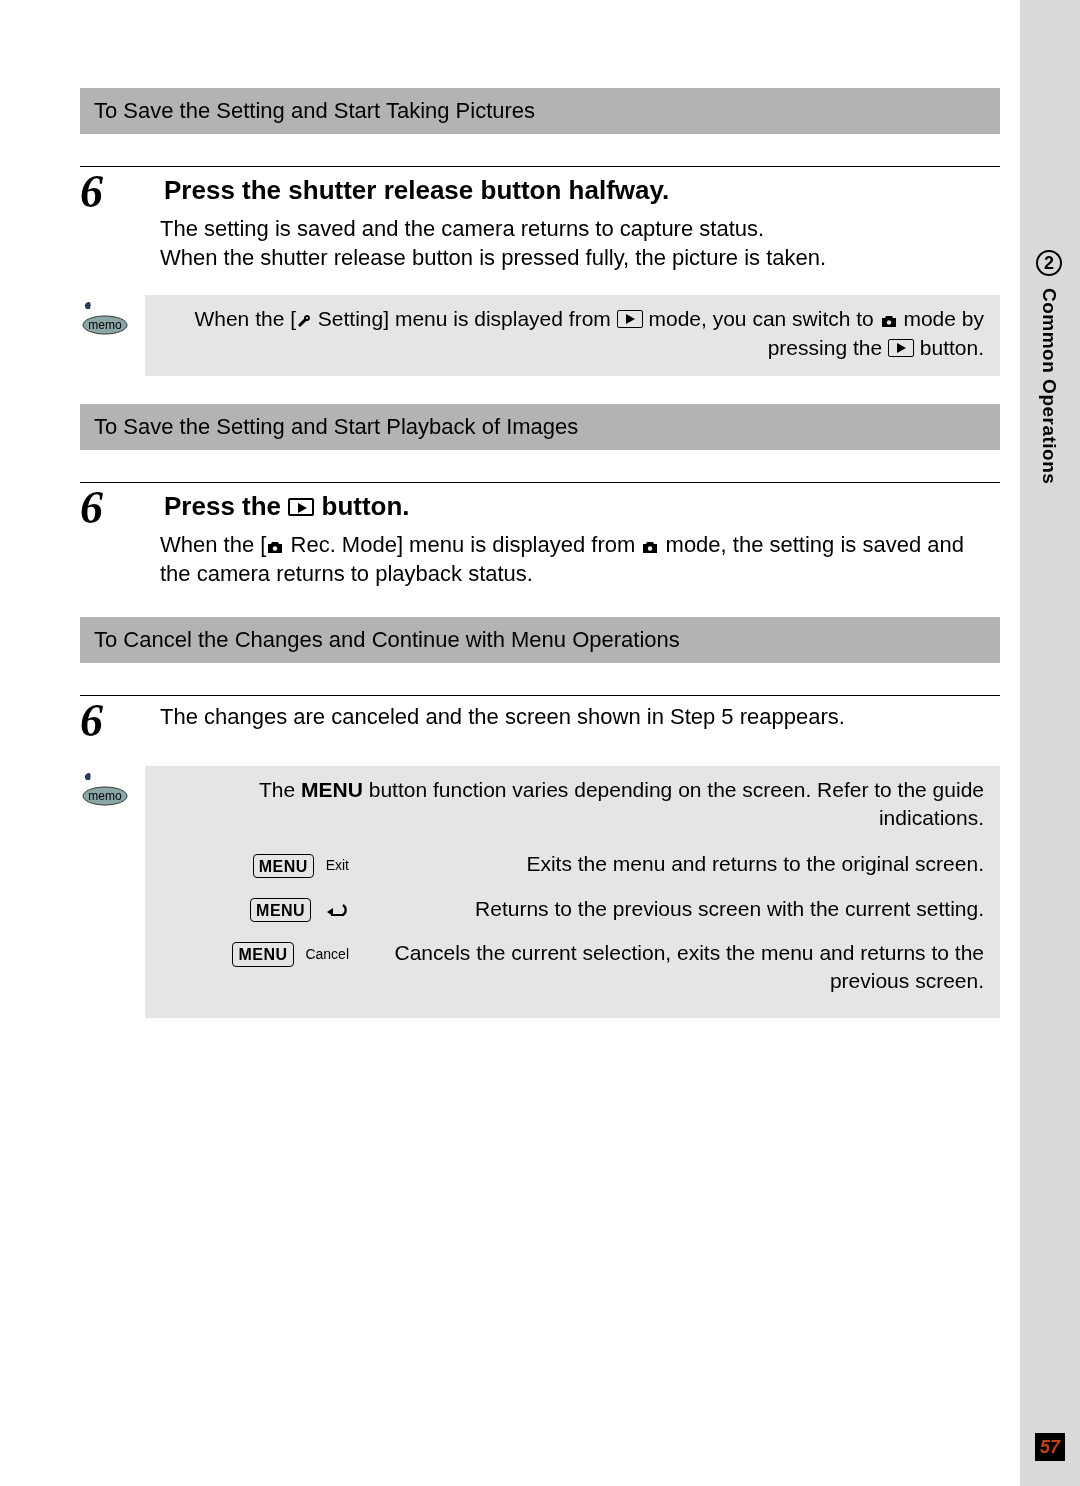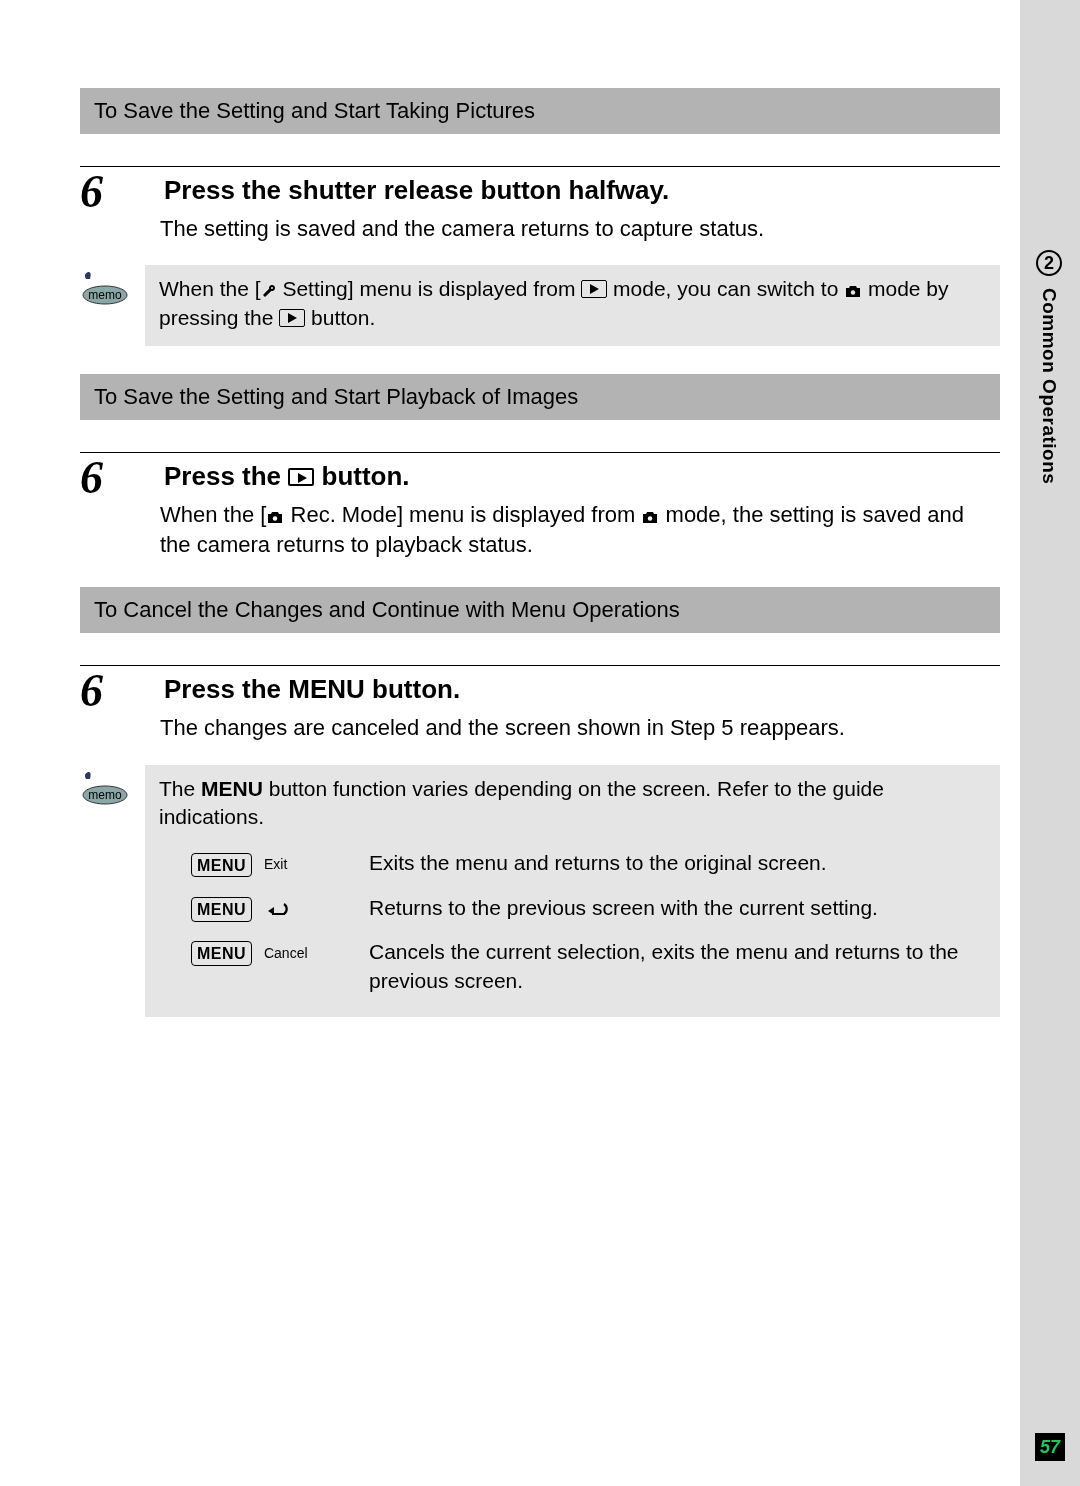--- a/index.html
+++ b/index.html
@@ -49,21 +49,21 @@
     letter-spacing: 0.5px;
     margin: 0 auto;
   }
   .page-num {
     position: absolute;
     bottom: 25px;
     right: 15px;
     width: 30px;
     height: 28px;
     background: #000;
-    color: #22c55e;
+    color: #c2410c;
     font-weight: bold;
     font-style: italic;
     font-size: 18px;
     text-align: center;
     line-height: 28px;
   }
   .section-bar {
     background: #b3b3b3;
     font-weight: normal;
     font-size: 22px;
@@ -93,26 +93,27 @@
     font-size: 26px;
     margin-bottom: 6px;
     margin-left: 24px;
   }
   .step-desc { font-size: 22px; margin-left: 20px; }
   .memo-row {
     display: flex;
     align-items: flex-start;
     gap: 15px;
     margin-top: 22px;
+    text-align: right;
   }
   .memo-icon-wrap { flex: 0 0 50px; padding-top: 4px; }
   .memo-box {
     flex: 1;
     background: #e5e5e5;
-    padding: 10px 16px 14px 14px;
+    padding: 10px 16px 14px 4px;
     font-size: 21px;
     line-height: 1.35;
   }
   .menu-table {
     display: table;
     width: 100%;
     margin-top: 10px;
   }
   .menu-row { display: table-row; }
   .menu-cell-l {
@@ -176,20 +177,21 @@
 
 <div class="page">
 
   <div class="section-bar">To Save the Setting and Start Taking Pictures</div>
   <div class="step-block">
     <div class="step-num">6</div>
     <div class="step-body">
       <div class="step-title">Press the shutter release button halfway.</div>
       <div class="step-desc">
         <span>The setting is saved and the camera returns to capture status.</span><br>
+        <span>When the shutter release button is pressed fully, the picture is taken.</span>
       </div>
     </div>
   </div>
 
   <div class="memo-row">
     <div class="memo-icon-wrap">
       <svg class="memo-svg" viewBox="0 0 50 36">
         <ellipse cx="25" cy="26" rx="22" ry="9" fill="#8aa6a6" stroke="#333" stroke-width="1"></ellipse>
         <path d="M6 10 Q3 5 8 3 Q12 2 10 10" fill="#2b3a5a"></path>
         <text x="25" y="30" text-anchor="middle" font-size="12" font-family="Arial" fill="#000">memo</text>
@@ -221,23 +223,20 @@
             <circle cx="9" cy="7.5" r="2.2" fill="#fff"></circle>
           </svg><span> mode, the setting is saved and the camera returns to playback status.</span>
       </div>
     </div>
   </div>
 
   <div class="section-bar">To Cancel the Changes and Continue with Menu Operations</div>
   <div class="step-block">
     <div class="step-num">6</div>
     <div class="step-body">
-      <div class="step-title">
-        <span>Press the </span><span class="bold">MENU</span><span> button.</span>
-      </div>
       <div class="step-desc">The changes are canceled and the screen shown in Step 5 reappears.</div>
     </div>
   </div>
 
   <div class="memo-row">
     <div class="memo-icon-wrap">
       <svg class="memo-svg" viewBox="0 0 50 36">
         <ellipse cx="25" cy="26" rx="22" ry="9" fill="#8aa6a6" stroke="#333" stroke-width="1"></ellipse>
         <path d="M6 10 Q3 5 8 3 Q12 2 10 10" fill="#2b3a5a"></path>
         <text x="25" y="30" text-anchor="middle" font-size="12" font-family="Arial" fill="#000">memo</text>

